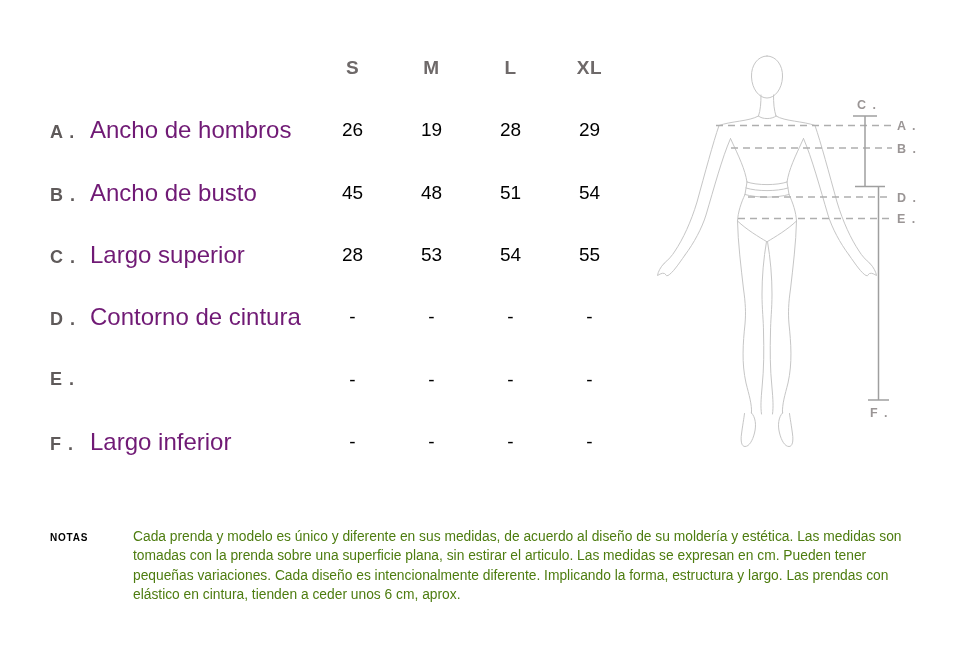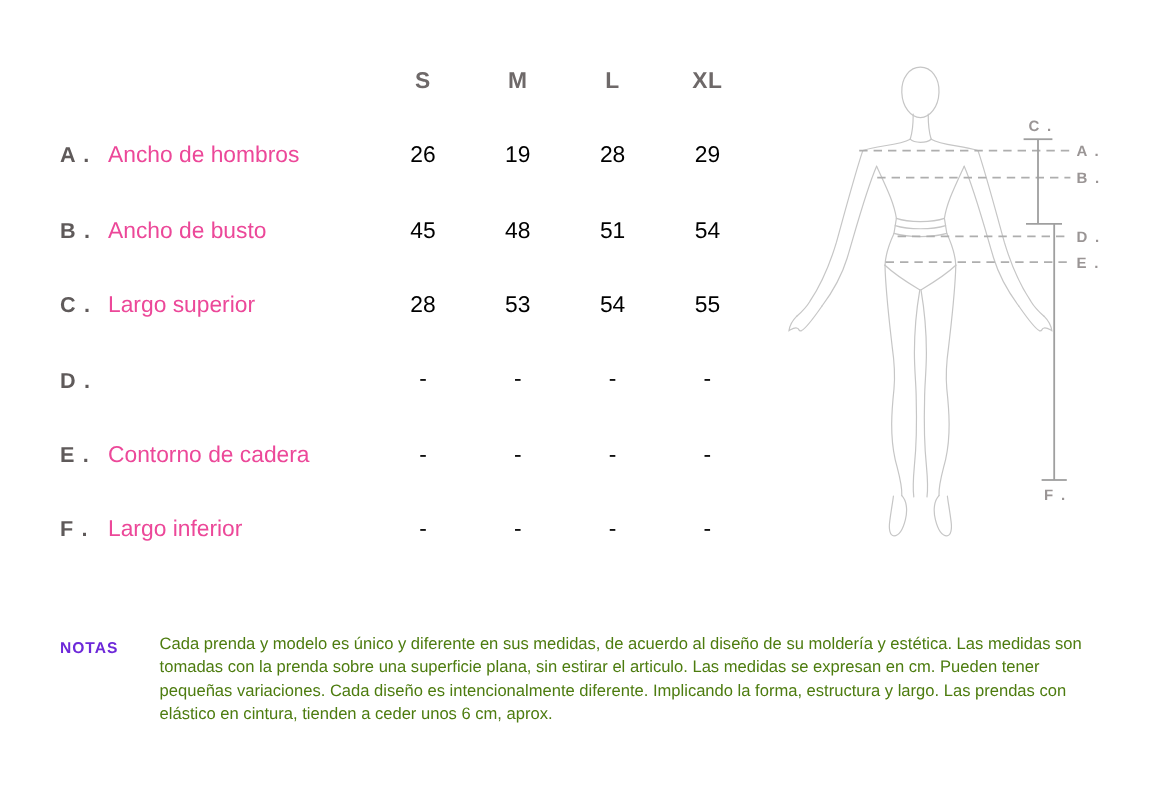--- a/index.html
+++ b/index.html
@@ -18,26 +18,26 @@
   }
   .size-col{
     text-align:center;font-weight:bold;font-size:19px;color:#6e6969;
     letter-spacing:0.5px;
   }
   .row-label{display:flex;align-items:baseline;}
   .row-prefix{
     font-weight:bold;font-size:18px;color:#5f5a5a;
     width:40px;flex:0 0 40px;letter-spacing:1px;
   }
-  .row-name{font-size:19px;color:#ec4899;}
+  .row-name{font-size:24px;color:#701a75;}
   .cell-value{text-align:center;font-size:19px;color:#000000;}
   
   .notes-title{
     position:absolute;left:50px;top:532px;
-    font-size:13px;font-weight:bold;color:#6d28d9;letter-spacing:0.8px;
+    font-size:10px;font-weight:bold;color:#000000;letter-spacing:0.8px;
   }
   .notes-body{
     position:absolute;left:133px;top:527px;width:780px;
     font-size:13.8px;line-height:19.4px;color:#4d7c0f;
   }
   
   .figure-wrap{position:absolute;left:645px;top:45px;width:280px;height:420px;}
   .croquis{stroke:#c6c6c6;stroke-width:1;fill:none;stroke-linecap:round;}
   .dash{stroke:#aeaeae;stroke-width:1.4;stroke-dasharray:7,5;fill:none;}
   .bracket{stroke:#9f9f9f;stroke-width:1.5;fill:none;}
@@ -79,29 +79,29 @@
     <span class="row-prefix">C .</span>
     <span class="row-name">Largo superior</span>
   </div>
   <div class="cell-value">28</div>
   <div class="cell-value">53</div>
   <div class="cell-value">54</div>
   <div class="cell-value">55</div>
 
   <div class="row-label">
     <span class="row-prefix">D .</span>
+    <span class="row-name">Contorno de cintura</span>
   </div>
   <div class="cell-value">-</div>
   <div class="cell-value">-</div>
   <div class="cell-value">-</div>
   <div class="cell-value">-</div>
 
   <div class="row-label">
     <span class="row-prefix">E .</span>
-    <span class="row-name">Contorno de cadera</span>
   </div>
   <div class="cell-value">-</div>
   <div class="cell-value">-</div>
   <div class="cell-value">-</div>
   <div class="cell-value">-</div>
 
   <div class="row-label">
     <span class="row-prefix">F .</span>
     <span class="row-name">Largo inferior</span>
   </div>

